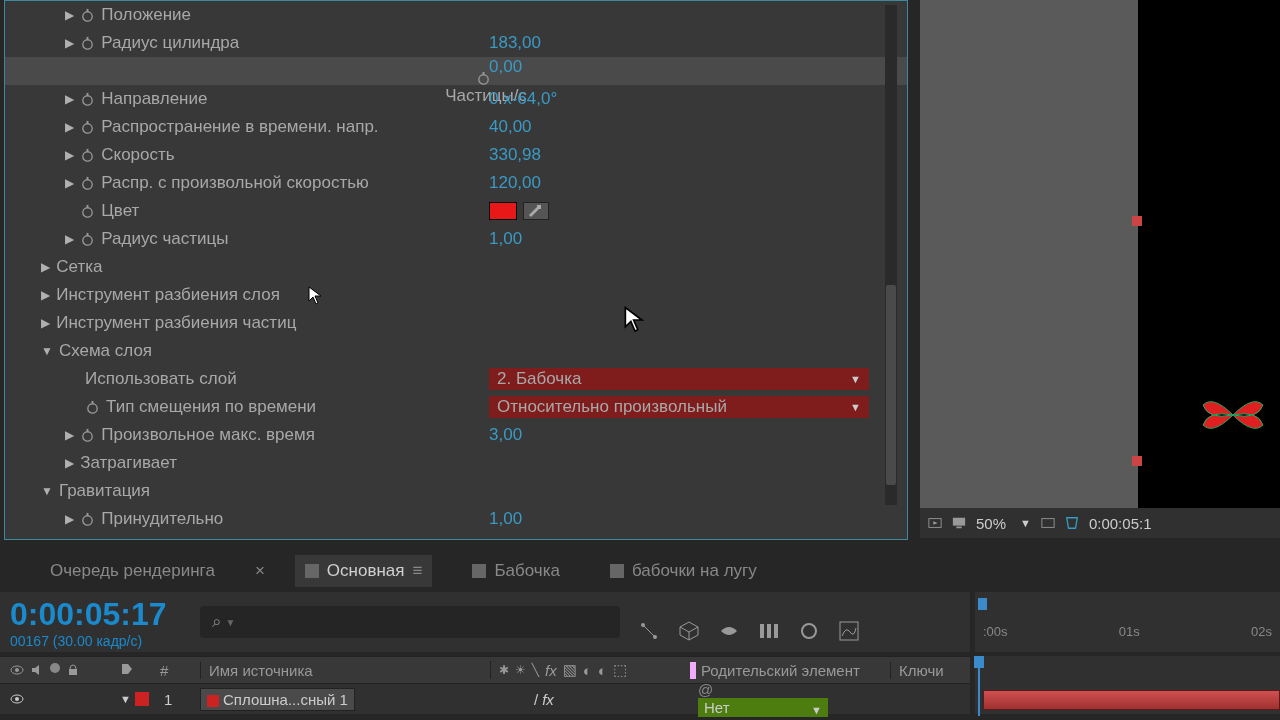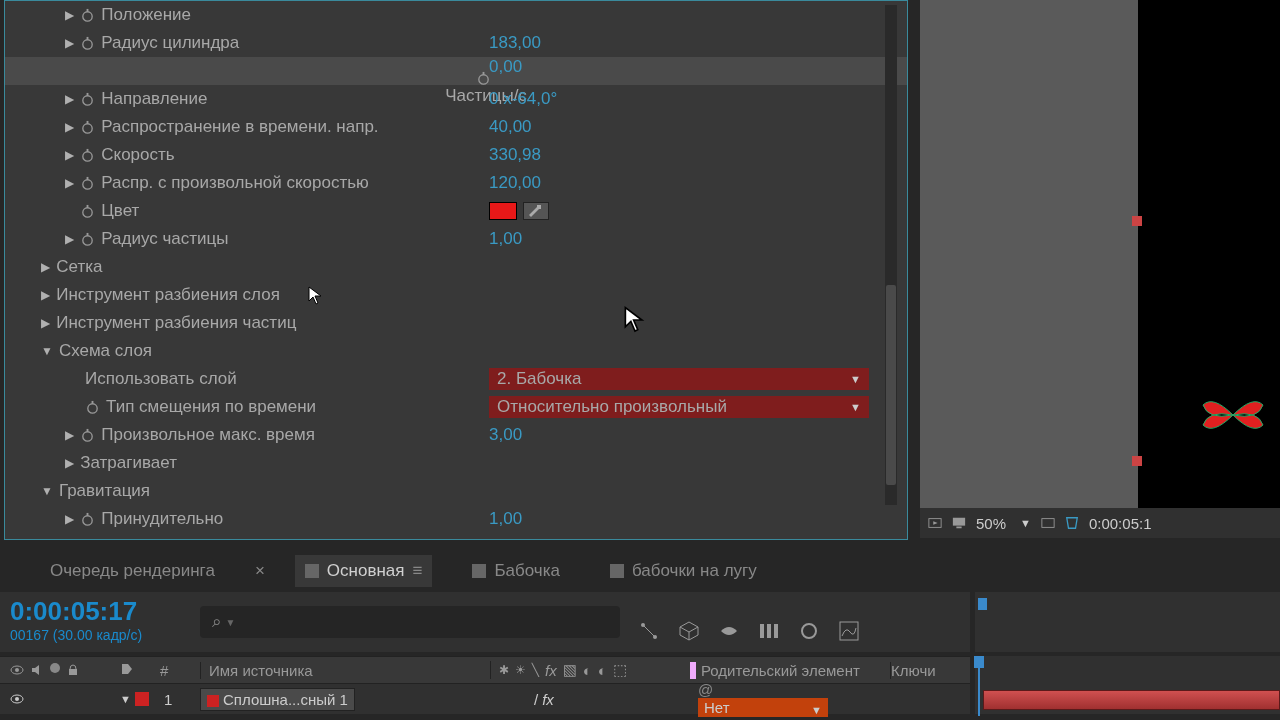--- a/index.html
+++ b/index.html
@@ -31,49 +31,49 @@
 
 .tabs-bar { position: absolute; left: 0; top: 552px; width: 1184px; height: 38px; background: #262626; display: flex; align-items: center; padding-left: 40px; gap: 30px; }
 .tab { display: flex; align-items: center; gap: 8px; color: #888; font-size: 17px; cursor: pointer; padding: 6px 10px; }
 .tab.active { background: #383838; color: #d0d0d0; }
 .tab-sq { width: 14px; height: 14px; background: #666; }
 .tab-close { color: #888; cursor: pointer; }
 .tab-menu { color: #888; cursor: pointer; }
 
 .timeline-top { position: absolute; left: 0; top: 592px; width: 970px; height: 60px; background: #303030; display: flex; }
 .tc-block { width: 200px; padding: 4px 10px; }
-.timecode { color: #1a8acc; font-size: 26px; font-weight: bold; }
+.timecode { color: #1a8acc; font-size: 32px; font-weight: bold; }
 .framecount { color: #1a8acc; font-size: 14px; }
 .search-box { flex: 0 0 420px; height: 32px; background: #252525; margin-top: 14px; border-radius: 4px; display: flex; align-items: center; padding: 0 12px; }
 .search-icon { color: #888; }
 .tl-icons { display: flex; align-items: center; gap: 18px; margin-left: 18px; margin-top: 18px; }
 .tl-icon { width: 22px; height: 22px; fill: #888; }
 
 .ruler { position: absolute; left: 975px; top: 592px; width: 305px; height: 60px; background: #303030; }
 .ruler-handle { position: absolute; left: 3px; top: 6px; width: 9px; height: 12px; background: #3a8acc; }
 .ruler-labels { position: absolute; top: 32px; left: 0; width: 100%; display: flex; justify-content: space-between; padding: 0 8px; color: #888; font-size: 13px; }
 
 .layer-header { position: absolute; left: 0; top: 656px; width: 970px; height: 28px; background: #383838; display: flex; align-items: center; font-size: 15px; color: #999; border-top: 1px solid #222; border-bottom: 1px solid #222; }
 .lh-left-icons { display: flex; gap: 6px; padding: 0 10px; width: 120px; }
 .lh-tag { width: 40px; }
 .lh-hash { width: 40px; }
 .lh-name { flex: 1; padding-left: 8px; border-left: 1px solid #222; }
 .lh-switches { width: 200px; padding-left: 8px; border-left: 1px solid #222; display:flex; gap:6px; align-items:center; }
 .lh-parent { width: 200px; padding-left: 5px; border-left: 6px solid #f0abfc; }
-.lh-keys { width: 80px; border-left: 1px solid #222; }
+.lh-keys { width: 80px; padding-left: 8px; border-left: 1px solid #222; }
 
 .layer-row { position: absolute; left: 0; top: 684px; width: 970px; height: 30px; background: #303030; display: flex; align-items: center; font-size: 15px; }
 .lr-icons { display: flex; gap: 6px; padding: 0 10px; width: 120px; align-items:center; }
 .lr-color { width: 14px; height: 14px; background: #c22; }
 .lr-num { width: 40px; color: #ccc; padding-left:4px;}
 .lr-name { flex: 1; }
 .lr-name-inner { background: #4a4a4a; padding: 2px 6px; color: #ccc; display:inline-block; border:1px solid #222;}
 .lr-fx { width: 200px; padding-left: 8px; color: #ccc; display:flex; gap:4px; align-items:center;}
 .lr-parent { width: 200px; padding-left: 8px; }
-.lr-parent-dd { background: #c2410c; color: #ccc; padding: 1px 6px; display: flex; justify-content: space-between; width: 130px; align-items: flex-end; }
+.lr-parent-dd { background: #4d7c0f; color: #ccc; padding: 1px 6px; display: flex; justify-content: space-between; width: 130px; align-items: flex-end; }
 .lr-keys { width: 80px; }
 
 .track-area { position: absolute; left: 975px; top: 656px; width: 305px; height: 58px; background: #303030; }
 .playhead { position: absolute; left: 3px; top: 0; width: 2px; height: 60px; background: #3a8acc; }
 .playhead-head { position: absolute; left: -4px; top: 0; width: 10px; height: 12px; background: #3a8acc; }
 .track-bar { position: absolute; left: 8px; top: 34px; width: 297px; height: 20px; background: linear-gradient(#d05050,#a03030); border: 1px solid #5a1a1a; }
 
 .cursor1 { position: absolute; left: 308px; top: 286px; width: 16px; height: 20px; pointer-events: none; }
 .cursor2 { position: absolute; left: 624px; top: 306px; width: 22px; height: 28px; pointer-events: none; }
 
@@ -356,20 +356,25 @@
       </svg>
     <svg class="tl-icon" viewBox="0 0 22 22">
         <rect x="2" y="2" width="18" height="18" fill="none" stroke="#999"></rect>
         <path d="M4 16 Q8 6 12 12 T18 8" fill="none" stroke="#999"></path>
       </svg>
   </div>
 </div>
 
 <div class="ruler">
   <div class="ruler-handle"></div>
+  <div class="ruler-labels">
+    <span>:00s</span>
+    <span>01s</span>
+    <span>02s</span>
+  </div>
 </div>
 
 <div class="layer-header">
   <div class="lh-left-icons">
     <span class="small-ic">
         <svg viewBox="0 0 14 14">
           <ellipse cx="7" cy="7" rx="6" ry="4" fill="none" stroke="#999"></ellipse>
           <circle cx="7" cy="7" r="2" fill="#999"></circle>
         </svg>
       </span>

